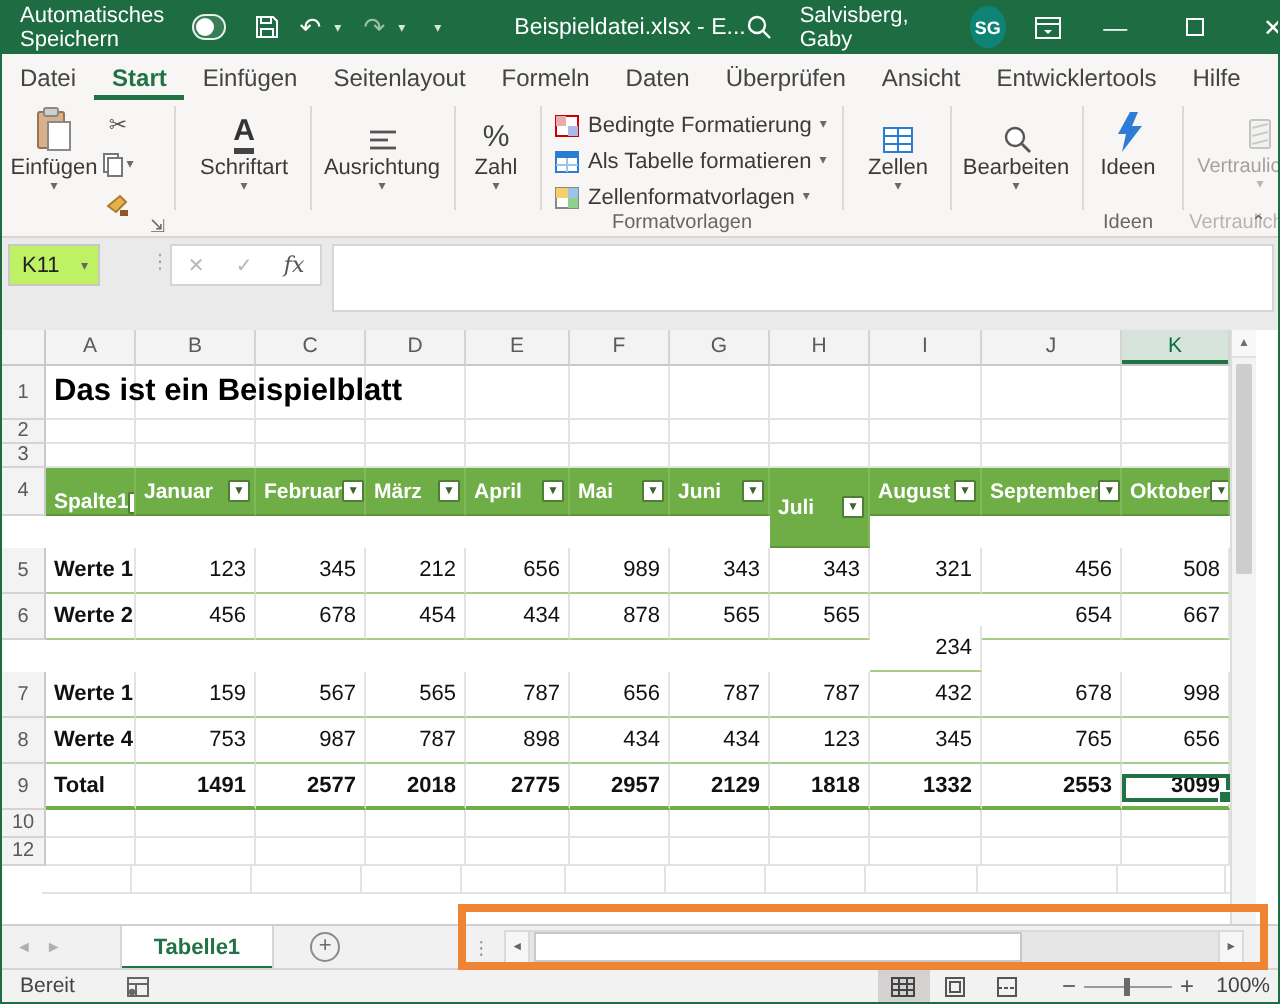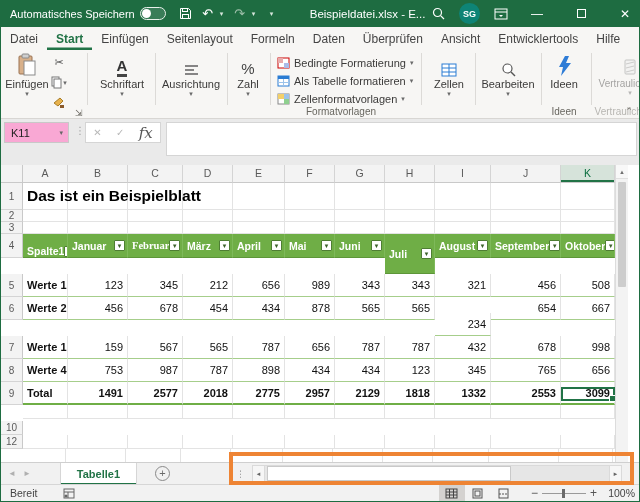--- a/index.html
+++ b/index.html
@@ -38,26 +38,26 @@
   .smallcol { position:absolute; left:46px; top:5px; display:flex; flex-direction:column; gap:5px; }
   .sbtn { width:24px; height:15px; display:flex; align-items:center; gap:1px; justify-content:center; font-size:11px; color:#555; }
   .stackcol { position:absolute; left:230px; top:5px; display:flex; flex-direction:column; gap:3px; }
   .stackbtn { display:flex; align-items:center; gap:4px; height:15px; white-space:nowrap; font-size:11px; }
   .launcher { position:absolute; top:58px; font-size:9px; color:#68665f; }
   .collapse { position:absolute; right:6px; top:56px; font-size:9px; color:#68665f; }
   .disabled { opacity:.45; }
 
   
   .fbar { position:absolute; left:0; right:0; top:119px; height:46px; background:#eaeaea; }
-  .namebox { position:absolute; left:3px; top:3px; width:65px; height:21px; background:#f9a8d4; border:1px solid #c8c8c8; display:flex; align-items:center; font-size:11px; padding-left:6px; color:#222; }
+  .namebox { position:absolute; left:3px; top:3px; width:46px; height:21px; background:#bef264; border:1px solid #c8c8c8; display:flex; align-items:center; font-size:11px; padding-left:6px; color:#222; }
   .namebox .nb-caret { margin-left:auto; font-size:7px; color:#666; padding-right:5px; }
   .fdots { position:absolute; left:74px; top:6px; color:#a0a0a0; font-size:10px; letter-spacing:0; }
   .fbtns { position:absolute; left:84px; top:3px; width:76px; height:21px; background:#fff; border:1px solid #d5d5d5; display:flex; align-items:center; justify-content:space-around; }
   .fbtn { font-size:10px; color:#b8b8b8; }
-  .fx { font-family:"DejaVu Serif", serif; font-style:italic; font-size:15px; color:#555; }
+  .fx { font-family:"DejaVu Serif", serif; font-style:italic; font-size:11px; color:#555; }
   .finput { position:absolute; left:165px; top:3px; right:2px; height:34px; background:#fff; border:1px solid #d5d5d5; }
 
   
   .gridwrap { position:absolute; left:0; top:165px; width:627px; height:297px; background:#fff; overflow:hidden; }
   .grow { display:flex; }
   .corner { background:#f3f3f3; border-right:1px solid #c9c9c9; border-bottom:1px solid #c9c9c9; }
   .colhdr { background:#f3f3f3; border-right:1px solid #d4d4d4; border-bottom:1px solid #c9c9c9; font-size:10.5px; color:#5a5a5a; text-align:center; line-height:17px; }
   .colhdr.hl { background:#d6e3da; color:#0b6e3f; box-shadow:inset 0 -2px 0 #217346; }
   .rowhdr { background:#f3f3f3; border-right:1px solid #c9c9c9; border-bottom:1px solid #d4d4d4; font-size:10px; color:#5a5a5a; text-align:center; display:flex; align-items:center; justify-content:center; }
   .rowhdr.hl { background:#d6e3da; color:#0b6e3f; box-shadow:inset -2px 0 0 #217346; }
@@ -133,20 +133,21 @@
       <span class="qcaret" style="margin-left:8px">▾</span>
     </div>
     <div class="wtitle">Beispieldatei.xlsx - E...</div>
     <div class="tright">
       <span>
         <svg width="13" height="13" viewBox="0 0 13 13">
             <circle cx="5.5" cy="5.5" r="4" fill="none" stroke="#fff" stroke-width="1.2"></circle>
             <line x1="8.6" y1="8.6" x2="12" y2="12" stroke="#fff" stroke-width="1.2"></line>
           </svg>
       </span>
+      <span class="uname">Salvisberg, Gaby</span>
       <span class="avatar">SG</span>
       <span>
         <svg width="14" height="12" viewBox="0 0 14 12">
             <rect x="1" y="1" width="12" height="10" fill="none" stroke="#fff"></rect>
             <line x1="1" y1="4" x2="13" y2="4" stroke="#fff"></line>
             <path d="M7 9 l-2-2 h4 z" fill="#fff"></path>
           </svg>
       </span>
       <span class="winbtn">—</span>
       <span class="winbtn">
@@ -414,21 +415,21 @@
             <div class="filterbtn">
               <span>▼</span>
             </div>
           </div>
           <div class="cell thead" style="width: 60px; flex: 0 0 auto; height: 24px;">
             <span>Januar</span>
             <div class="filterbtn">
               <span>▼</span>
             </div>
           </div>
-          <div class="cell thead" style="width: 55px; flex: 0 0 auto; height: 24px; font-family: Liberation Serif, serif;">
+          <div class="cell thead" style="width: 55px; flex: 0 0 auto; height: 24px;">
             <span>Februar</span>
             <div class="filterbtn">
               <span>▼</span>
             </div>
           </div>
           <div class="cell thead" style="width: 50px; flex: 0 0 auto; height: 24px;">
             <span>März</span>
             <div class="filterbtn">
               <span>▼</span>
             </div>
@@ -546,21 +547,21 @@
           <div class="cell tbot bold num" style="width: 52px; flex: 0 0 auto; height: 23px; line-height: 22px;">2775</div>
           <div class="cell tbot bold num" style="width: 50px; flex: 0 0 auto; height: 23px; line-height: 22px;">2957</div>
           <div class="cell tbot bold num" style="width: 50px; flex: 0 0 auto; height: 23px; line-height: 22px;">2129</div>
           <div class="cell tbot bold num" style="width: 50px; flex: 0 0 auto; height: 23px; line-height: 22px;">1818</div>
           <div class="cell tbot bold num" style="width: 56px; flex: 0 0 auto; height: 23px; line-height: 22px;">1332</div>
           <div class="cell tbot bold num" style="width: 70px; flex: 0 0 auto; height: 23px; line-height: 22px;">2553</div>
           <div class="cell tbot bold num" style="width: 54px; flex: 0 0 auto; height: 23px; line-height: 22px;">3099</div>
           <div class="cell tbot bold num" style="flex: 1 1 0%; height: 23px; line-height: 22px;"></div>
         </div>
         <div class="grow">
-          <div class="rowhdr" style="width: 22px; height: 14px; flex: 0 0 auto; margin-top: 16px;">10</div>
+          <div class="rowhdr" style="width: 22px; height: 14px; flex: 0 0 auto;">10</div>
           <div class="cell" style="width: 45px; flex: 0 0 auto; height: 14px;"></div>
           <div class="cell" style="width: 60px; flex: 0 0 auto; height: 14px;"></div>
           <div class="cell" style="width: 55px; flex: 0 0 auto; height: 14px;"></div>
           <div class="cell" style="width: 50px; flex: 0 0 auto; height: 14px;"></div>
           <div class="cell" style="width: 52px; flex: 0 0 auto; height: 14px;"></div>
           <div class="cell" style="width: 50px; flex: 0 0 auto; height: 14px;"></div>
           <div class="cell" style="width: 50px; flex: 0 0 auto; height: 14px;"></div>
           <div class="cell" style="width: 50px; flex: 0 0 auto; height: 14px;"></div>
           <div class="cell" style="width: 56px; flex: 0 0 auto; height: 14px;"></div>
           <div class="cell" style="width: 70px; flex: 0 0 auto; height: 14px;"></div>

